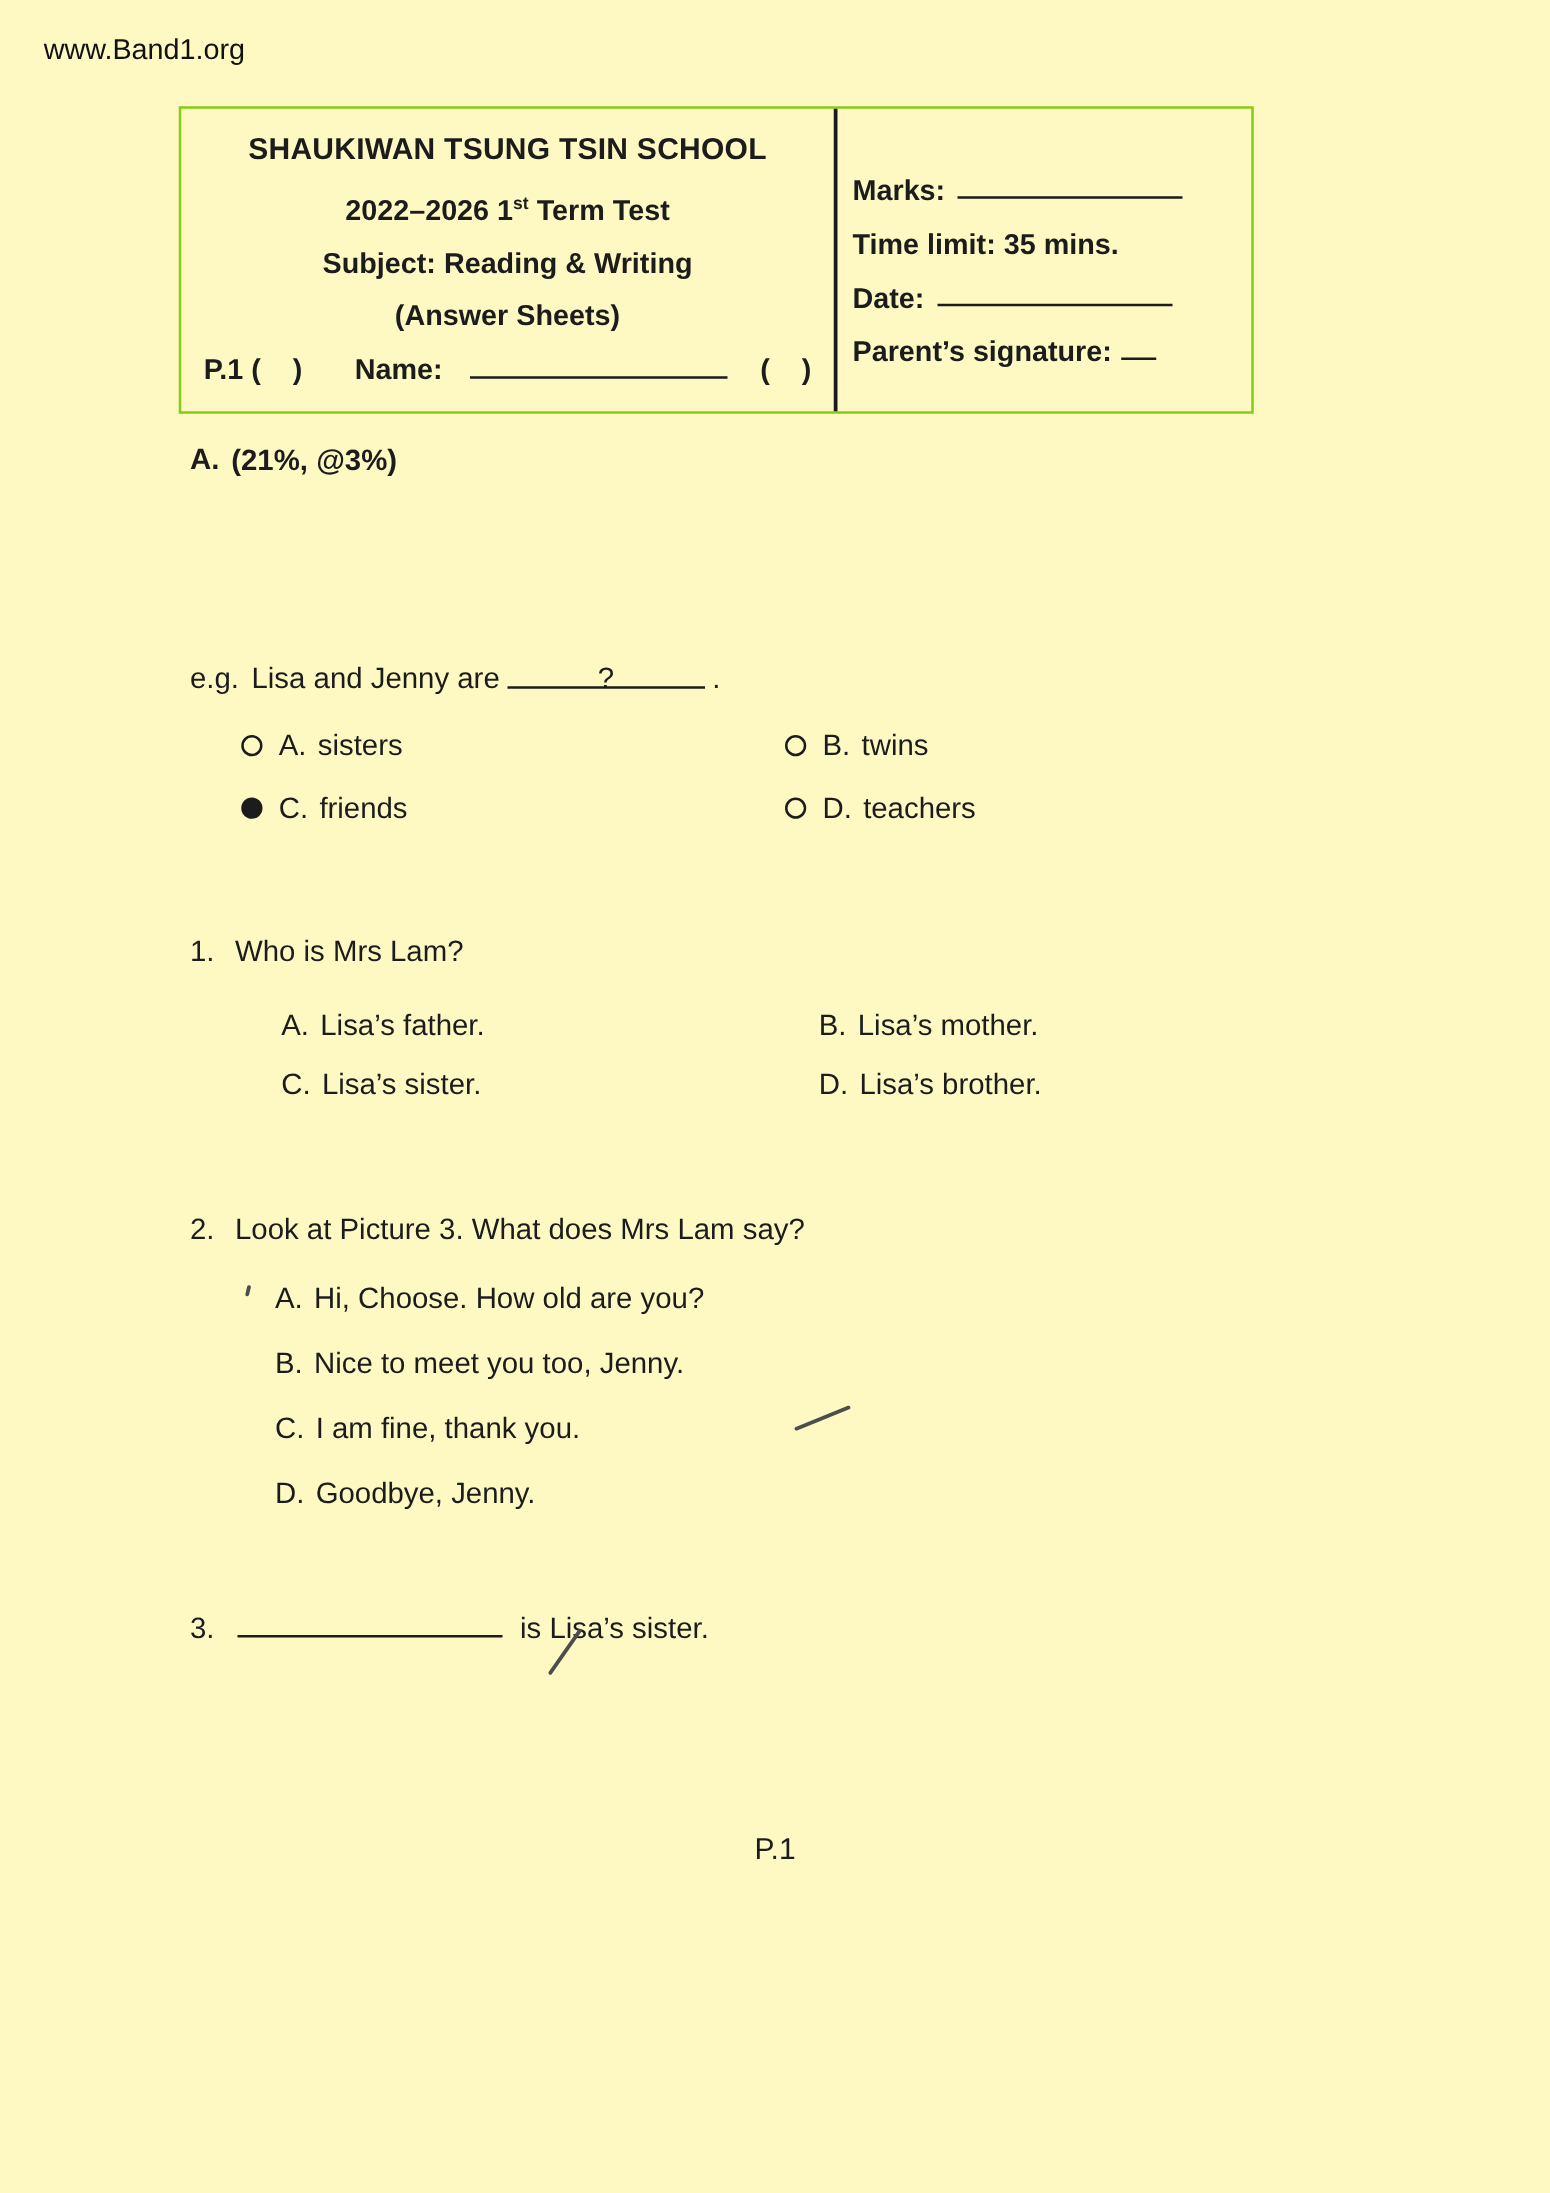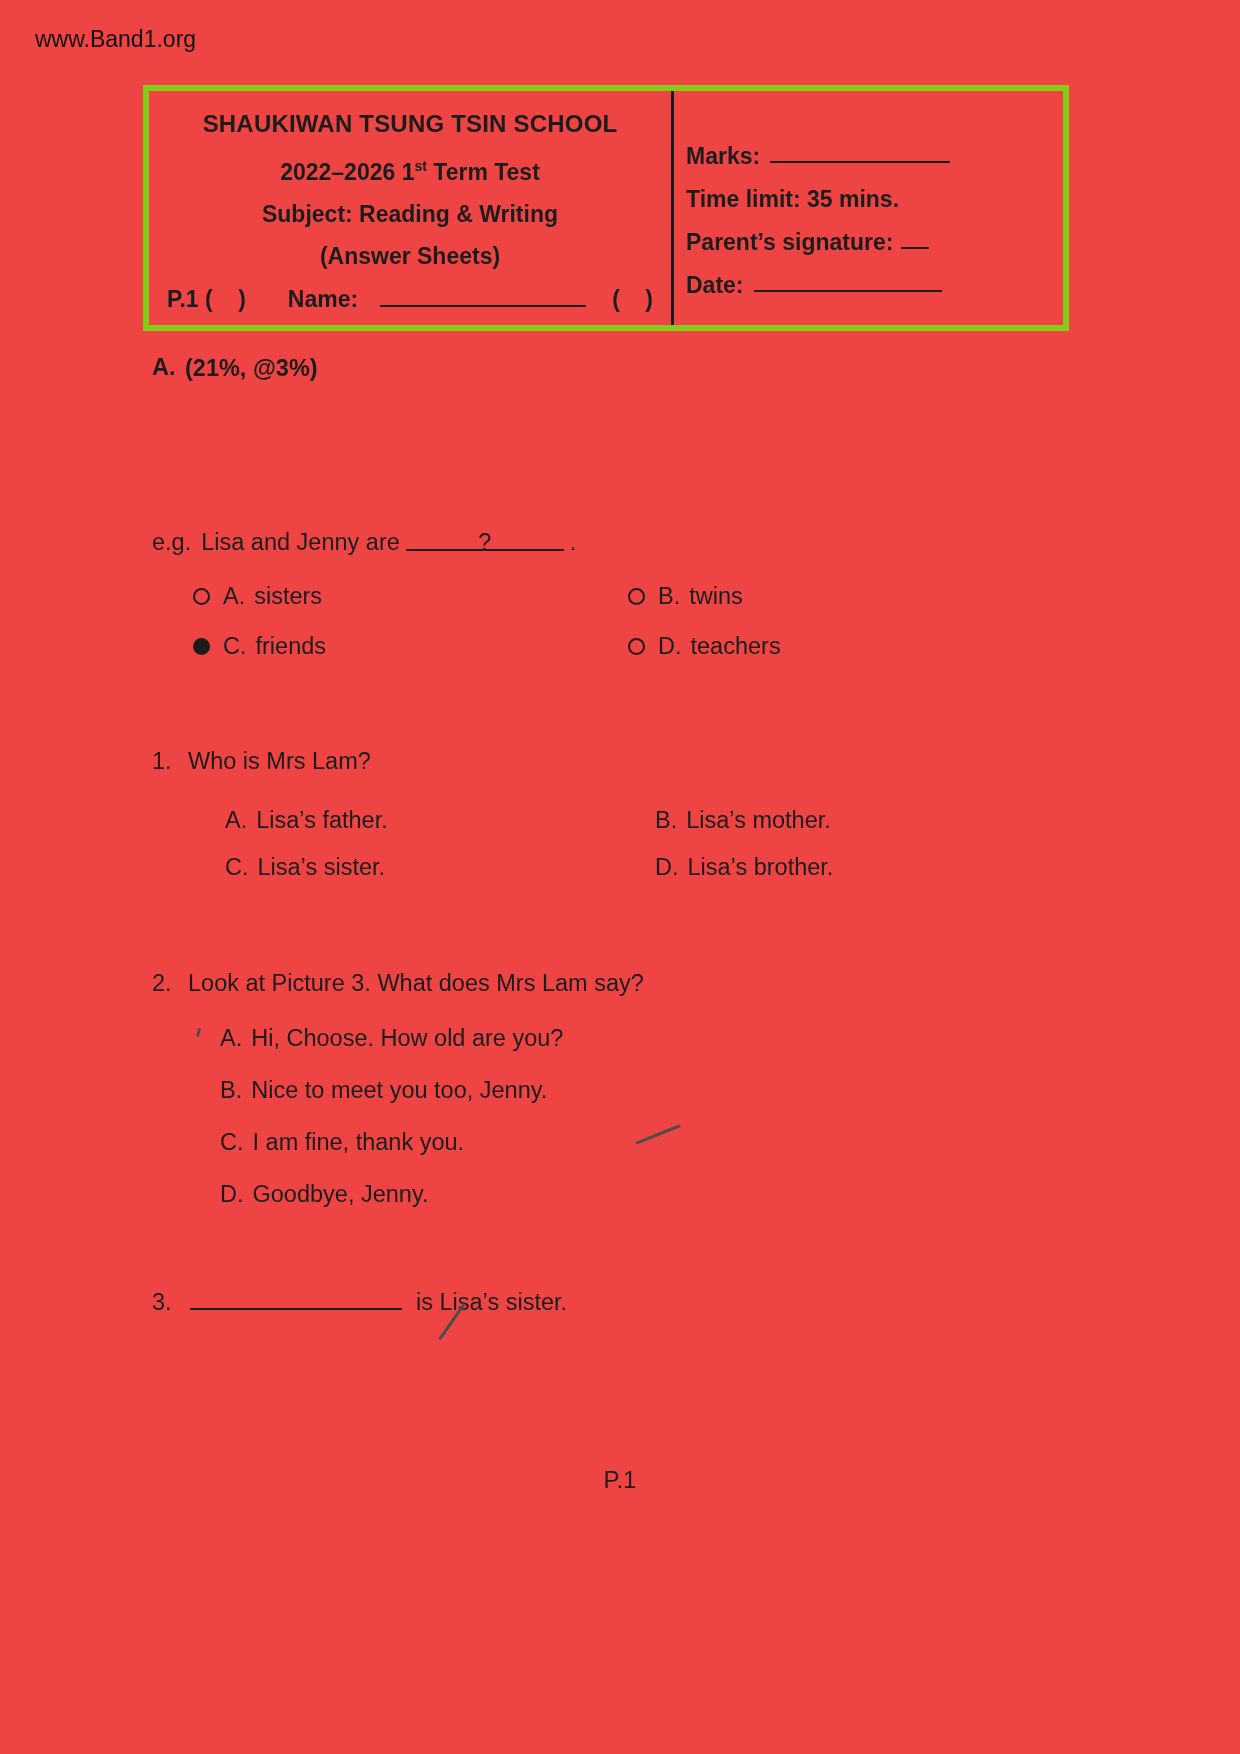--- a/index.html
+++ b/index.html
@@ -5,32 +5,32 @@
   * { margin:0; padding:0; box-sizing:border-box; }
   html,body { background:#e8e8e6; }
   body {
     width:1240px; height:1754px;
     font-family:"Liberation Sans", sans-serif;
     color:#1c1c1c;
   }
   .page {
     position:relative;
     width:1240px; height:1754px;
-    background:#ef4444;
+    background:#fef9c3;
     overflow:hidden;
   }
   .watermark {
     position:absolute; left:35px; top:26px;
     font-size:23px; color:#111;
   }
   
   .header-box {
     position:absolute; left:143px; top:85px;
-    width:926px; height:246px;
-    border:6px solid #84cc16;
+    width:860px; height:246px;
+    border:2px solid #84cc16;
     display:flex;
   }
   .header-left {
     width:522px;
     padding-top:18px;
     text-align:center;
     font-weight:bold;
   }
   .school-name { font-size:24px; line-height:30px; margin-bottom:12px; letter-spacing:0.2px; }
   .term-line   { font-size:23px; line-height:30px; margin-bottom:12px; }
@@ -148,26 +148,26 @@
     </div>
     <div class="header-right">
       <div class="h-row">
         <span>Marks:</span>
         <span class="blank marks-blank"></span>
       </div>
       <div class="h-row">
         <span>Time limit: 35 mins.</span>
       </div>
       <div class="h-row">
+        <span>Date:</span>
+        <span class="blank date-blank"></span>
+      </div>
+      <div class="h-row">
         <span>Parent’s signature:</span>
         <span class="blank sig-blank"></span>
-      </div>
-      <div class="h-row">
-        <span>Date:</span>
-        <span class="blank date-blank"></span>
       </div>
     </div>
   </div>
 
   <div class="section-a">
     <div class="sec-label">A.</div>
     <div class="sec-body">
       <div class="sec-marks">(21%, @3%)</div>
     </div>
   </div>

